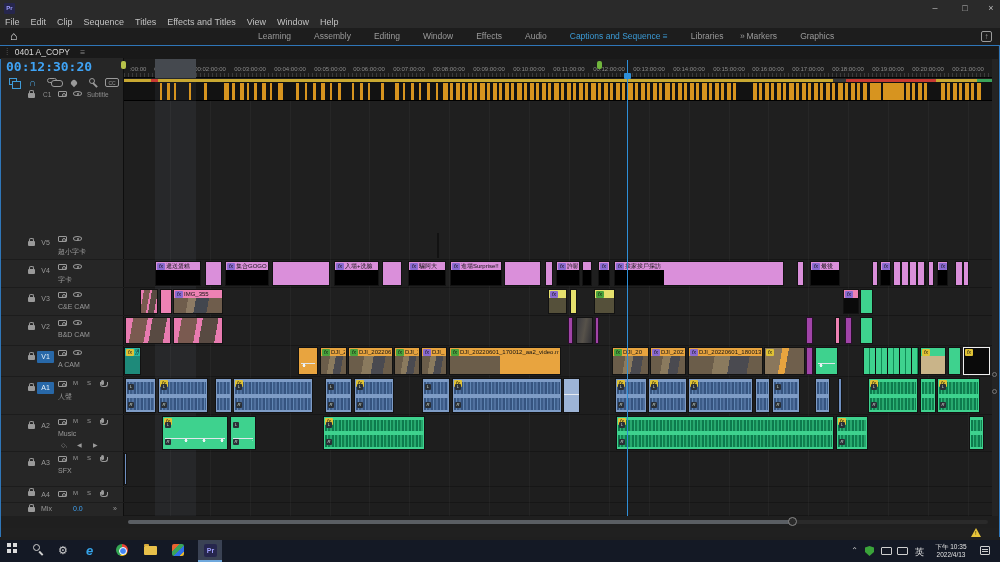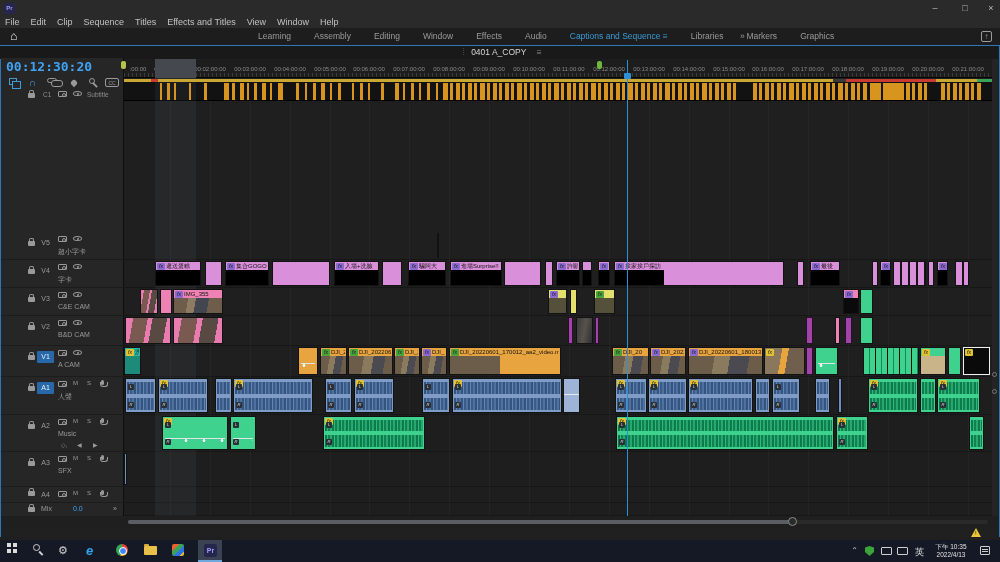--- a/index.html
+++ b/index.html
@@ -19,21 +19,21 @@
   .wsbar{position:absolute;left:0;top:28px;width:1000px;height:17px;background:#1d1d1d;font-size:8.5px;line-height:17px;}
   .home-ico{position:absolute;left:10px;top:0;color:#e8e8e8;font-size:12px;}
   .ws-tabs{position:absolute;left:258px;top:0;display:flex;gap:23px;white-space:nowrap;color:#9b9b9b;}
   .ws-tabs .active{color:#3b9bd6;}
   .ws-over{position:absolute;left:740px;top:0;color:#9b9b9b;}
   .share-ico{position:absolute;right:8px;top:3px;width:11px;height:11px;border:1px solid #9b9b9b;border-radius:2px;
              color:#9b9b9b;font-size:8px;line-height:10px;text-align:center;}
 
   
   .panel{position:absolute;left:0;top:45px;width:1000px;height:492px;border:1px solid #2f76b8;background:#1f1f1f;}
-  .ptabs{position:absolute;left:0;top:46px;width:998px;height:13px;background:#191919;font-size:8.5px;line-height:13px;text-align:center;}
+  .ptabs{position:absolute;left:0;top:46px;width:998px;height:13px;background:#191919;font-size:8.5px;line-height:13px;}
   .ptabs .grip{color:#555;margin:0 4px 0 6px;}
   .ptabs .pmenu{color:#8a8a8a;margin-left:8px;}
   .tc{position:absolute;left:6px;top:59px;font-family:"DejaVu Sans Mono",monospace;font-size:13px;font-weight:bold;color:#3fa3f5;}
 
   
   .hcol{position:absolute;left:1px;top:58px;width:123px;height:458px;background:#262626;border-right:1px solid #0e0e0e;}
   .tools{position:absolute;left:1px;top:77px;width:123px;height:13px;}
   .tool{position:absolute;top:1px;}
   .sub-hdr{position:absolute;left:1px;top:89px;width:123px;height:12px;font-size:6.5px;color:#8e8e8e;}
   .trow{position:absolute;left:1px;width:123px;border-bottom:1px solid #1c1c1c;font-size:6px;color:#9a9a9a;}

